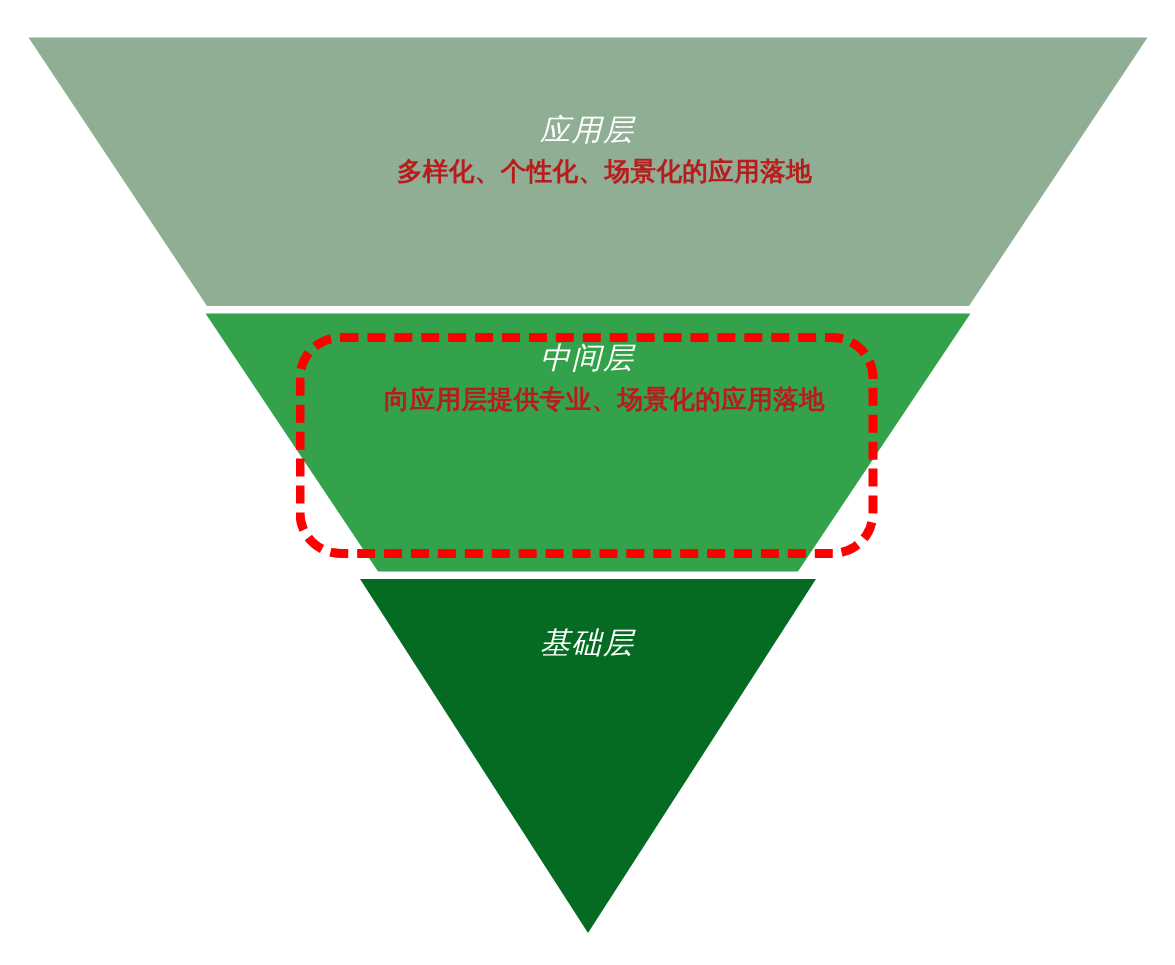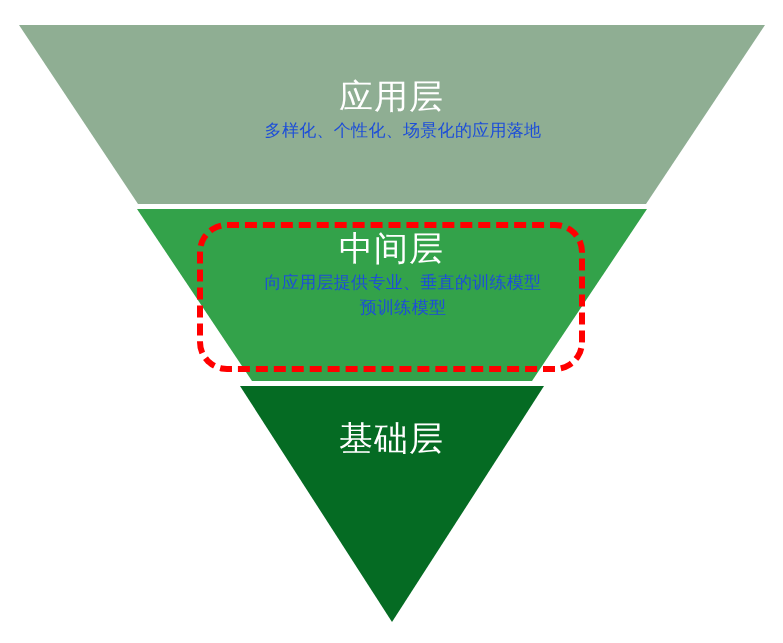--- a/index.html
+++ b/index.html
@@ -28,30 +28,31 @@
   }
   .layer-text-block {
     position: absolute;
     width: 100%;
     text-align: center;
     color: #ffffff;
     line-height: 1.18;
     pointer-events: none;
   }
   .layer-title {
-    font-size: 34px;
+    font-size: 20px;
     color: #ffffff;
     letter-spacing: 1px;
     font-weight: 400;
     display: block;
+    font-style: italic;
   }
   .layer-desc {
     font-size: 17px;
-    color: #1d4ed8;
-    font-weight: 400;
+    color: #b91c1c;
+    font-weight: 700;
     display: block;
     letter-spacing: 0.3px;
     padding-left: 23px;
   }
   
   #layer1-text {
     top: 76px;
     left: 0;
   }
   #layer1-text .layer-title { margin-bottom: 5px; }
@@ -94,22 +95,21 @@
     <polygon id="shape-layer-3" points="240,386 544,386 392,622" fill="#056B23"></polygon>
   </svg>
 
   <div class="layer-text-block" id="layer1-text">
     <span class="layer-title">应用层</span>
     <span class="layer-desc">多样化、个性化、场景化的应用落地</span>
   </div>
 
   <div class="layer-text-block" id="layer2-text">
     <span class="layer-title">中间层</span>
-    <span class="layer-desc">向应用层提供专业、垂直的训练模型</span>
-    <span class="layer-desc">预训练模型</span>
+    <span class="layer-desc">向应用层提供专业、场景化的应用落地</span>
   </div>
 
   <div class="layer-text-block" id="layer3-text">
     <span class="layer-title">基础层</span>
   </div>
 
   <div class="dashed-highlight" style="left: 197px; top: 222px; width: 388px; height: 150px; border-radius: 30px; border: 6px dashed rgb(255, 0, 0);"></div>
 
 </div>
 

